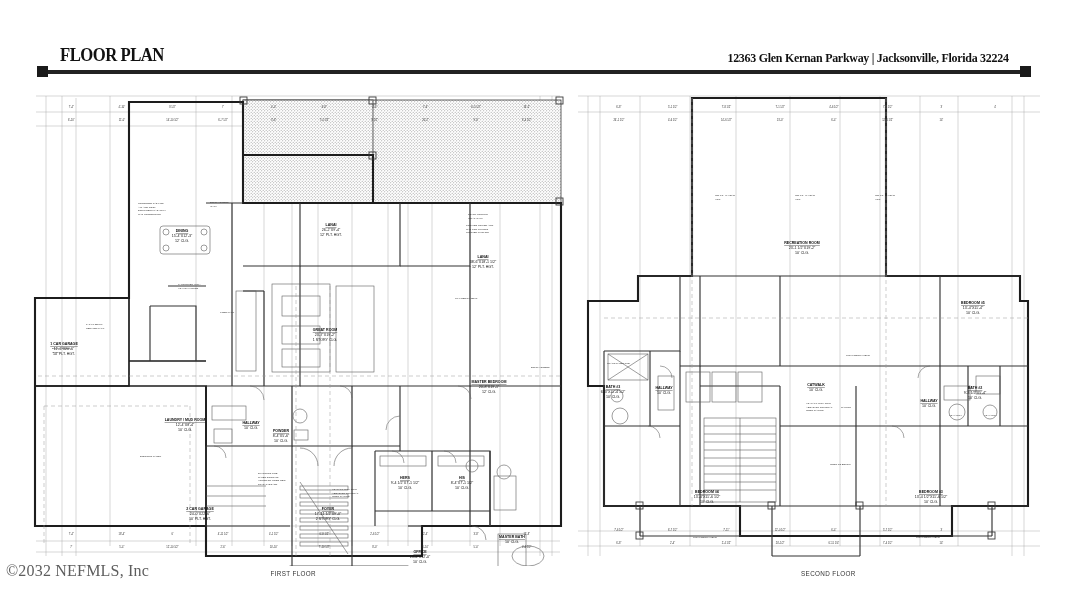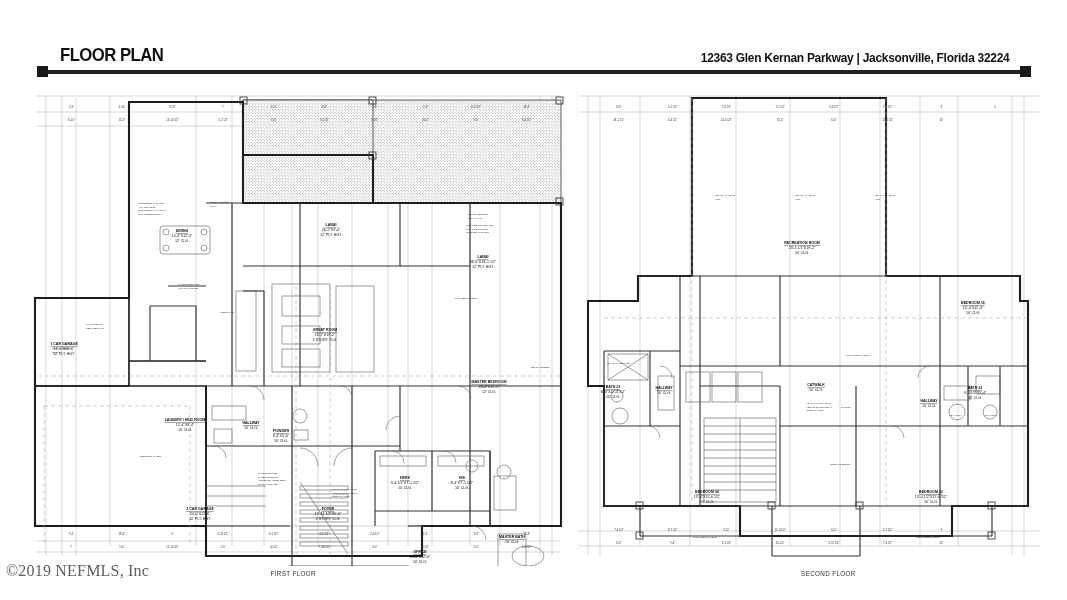--- a/index.html
+++ b/index.html
@@ -15,20 +15,21 @@
     position: relative;
     overflow: hidden;
   }
 
   
   #header {
     position: absolute;
     left: 0; top: 0;
     width: 1067px;
     height: 86px;
+    font-family: Liberation Serif, serif;
   }
   #header-title {
     position: absolute;
     left: 60px;
     top: 44px;
     font-size: 19px;
     font-weight: bold;
     letter-spacing: -0.6px;
     transform: scaleX(0.88);
     transform-origin: left center;
@@ -653,13 +654,13 @@
           <text x="941.375" y="35" font-size="2.6" font-family="&quot;Liberation Sans&quot;, sans-serif" fill="#2e2e2e" text-anchor="middle">14"</text>
           <text x="941.375" y="445" font-size="2.6" font-family="&quot;Liberation Sans&quot;, sans-serif" fill="#2e2e2e" text-anchor="middle">3'</text>
           <text x="995.125" y="22" font-size="2.6" font-family="&quot;Liberation Sans&quot;, sans-serif" fill="#2e2e2e" text-anchor="middle">4'</text>
         </g>
     </g>
   </svg>
 </div>
 
 <div class="floor-caption" id="caption-first">FIRST FLOOR</div>
 <div class="floor-caption" id="caption-second">SECOND FLOOR</div>
-<div id="watermark">©2019 NEFMLS, Inc</div>
+<div id="watermark">©2032 NEFMLS, Inc</div>
 
 </body></html>

